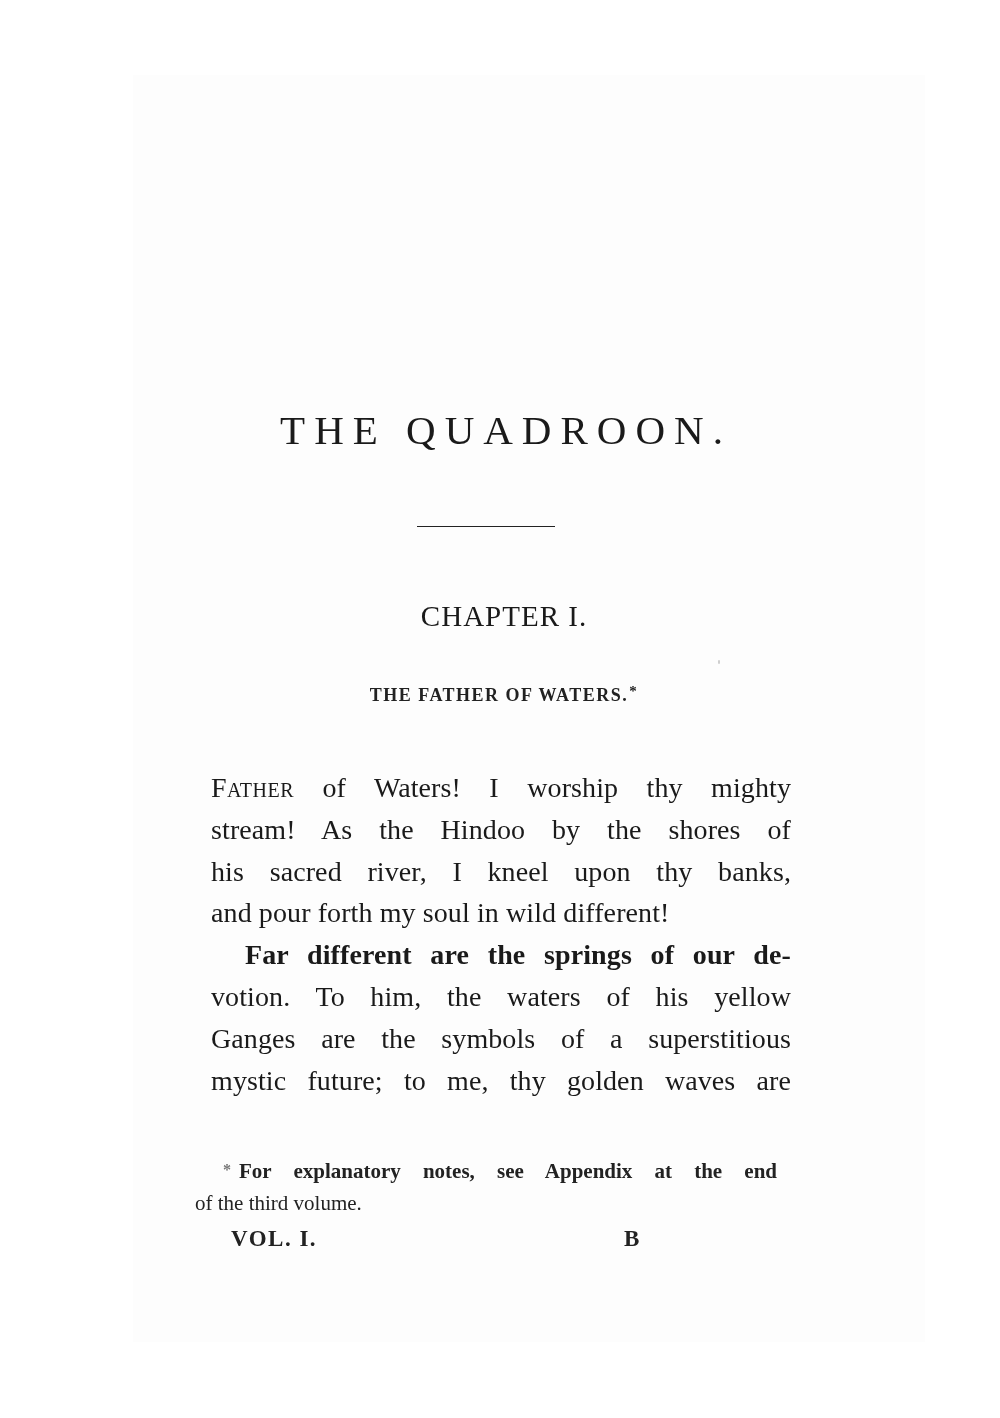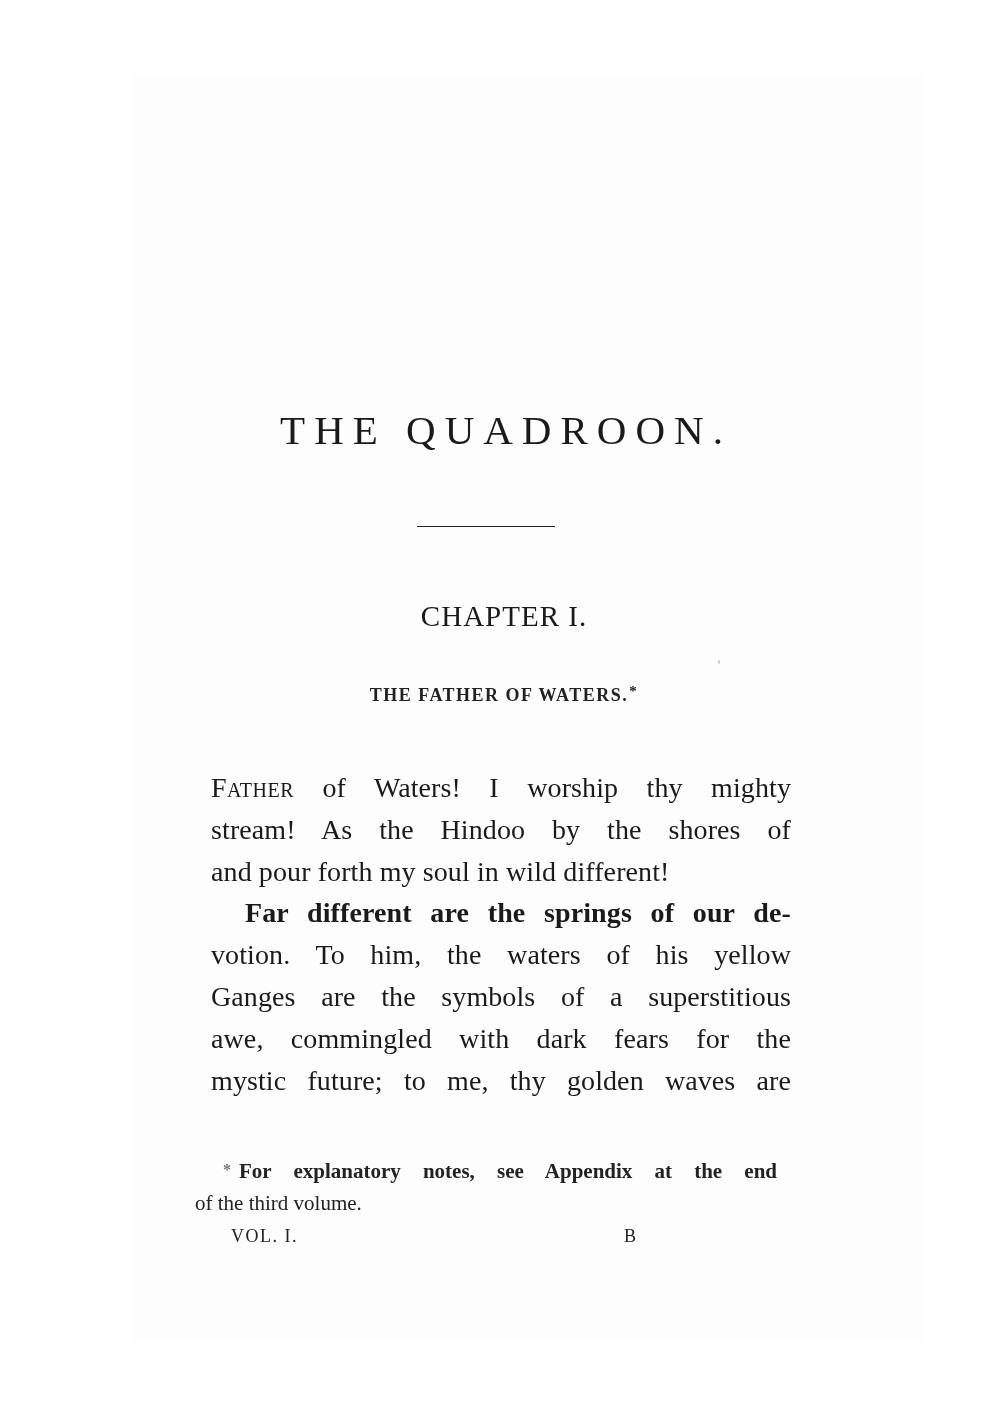--- a/index.html
+++ b/index.html
@@ -133,22 +133,22 @@
     position: relative;
     top: -3px;
     margin-right: 8px;
   }
   .signature {
     position: absolute;
     left: 231px;
     top: 1226px;
     width: 420px;
     height: 26px;
-    font-size: 18px;
-    font-weight: normal;
+    font-size: 23px;
+    font-weight: bold;
     letter-spacing: 1.5px;
     color: #222;
   }
   .signature .vol { position: absolute; left: 0; top: 0; }
   .signature .sig { position: absolute; left: 393px; top: 0; }
 </style>
 </head>
 <body>
 
 <div class="page"></div>
@@ -162,27 +162,27 @@
 <div class="chapter-subtitle">
   <span>THE FATHER OF WATERS.</span><sup>*</sup>
 </div>
 
 <div class="speck"></div>
 
 <div class="body-text">
   <p>
     <span class="line"><span class="smallcaps">Father</span><span> of Waters! I worship thy mighty</span></span>
     <span class="line">stream!  As the Hindoo by the shores of</span>
+    <span class="line">his sacred river, I kneel upon thy banks,</span>
     <span class="line left">and pour forth my soul in wild different!</span>
   </p>
   <p>
     <span class="line indent">Far different are the springs of our de-</span>
     <span class="line">votion.  To him, the waters of his yellow</span>
     <span class="line">Ganges are the symbols of a superstitious</span>
-    <span class="line">awe, commingled with dark fears for the</span>
     <span class="line">mystic future; to me, thy golden waves are</span>
   </p>
 </div>
 
 <div class="footnote">
   <span class="line indent"><span class="mark">*</span><span>For explanatory notes, see Appendix at the end</span></span>
   <span class="line left">of the third volume.</span>
 </div>
 
 <div class="signature">

